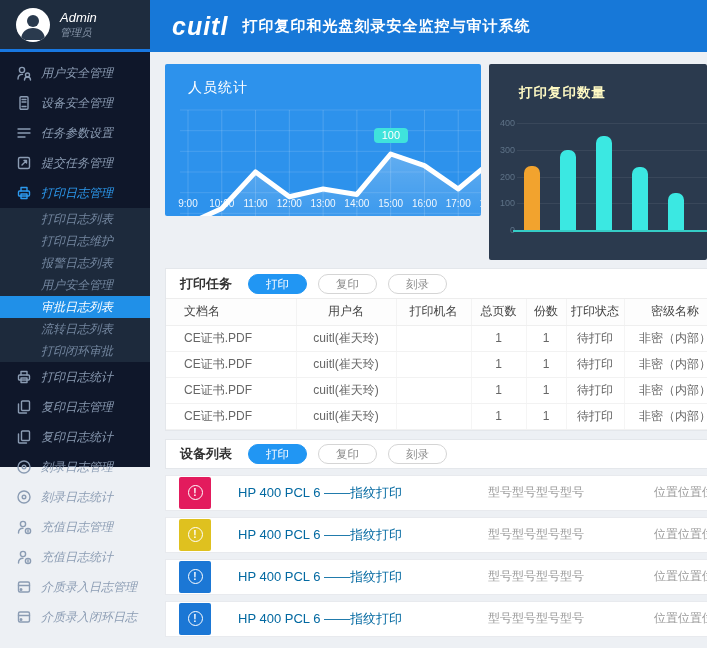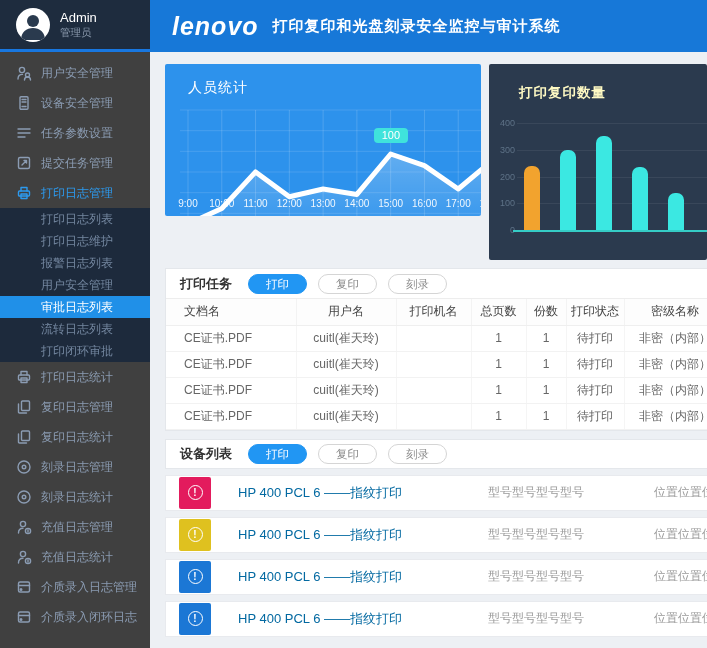--- a/index.html
+++ b/index.html
@@ -1,20 +1,20 @@
 <!DOCTYPE html>
 <html><head>
 <meta charset="utf-8">
 <style>
   * { margin:0; padding:0; box-sizing:border-box; }
   html,body { width:707px; height:648px; overflow:hidden; }
   body { font-family:"Liberation Sans","DejaVu Sans",sans-serif; background:#EDF0F4; position:relative; }
 
   
-  .sidebar { position:absolute; left:0; top:0; width:150px; height:648px; background:#404040; }
+  .sidebar { position:absolute; left:0; top:0; width:150px; height:467px; background:#0f172a;font-style:italic; }
   .user-panel { height:52px; background:#1E2C3E; display:flex; align-items:center; padding-left:16px;
                 border-bottom:3px solid #1877E0; }
   .avatar { width:34px; height:34px; border-radius:50%; background:#fff; position:relative; overflow:hidden; flex:0 0 34px; }
   .avatar svg { position:absolute; left:0; top:0; }
   .user-meta { margin-left:10px; line-height:1.25; }
   .user-name { color:#fff; font-size:13px; }
   .user-role { color:#8A99AC; font-size:10.5px; }
   .nav { margin-top:6px; }
   .nav-item { height:30px; display:flex; align-items:center; padding-left:16px; gap:9px;
               color:#8B9CB3; font-size:12px; cursor:pointer; white-space:nowrap; }
@@ -255,21 +255,21 @@
             <line x1="2.5" y1="6.5" x2="13.5" y2="6.5" fill="none" stroke="currentColor" stroke-width="1.4" stroke-linecap="round" stroke-linejoin="round"></line>
             <circle cx="5" cy="10.5" r="0.8" fill="none" stroke="currentColor" stroke-width="1.4" stroke-linecap="round" stroke-linejoin="round"></circle>
           </svg>
         </span>
         <span>介质录入闭环日志</span>
       </div>
     </nav>
 </aside>
 
 <header class="topbar">
-  <span class="logo">lenovo</span>
+  <span class="logo">cuitl</span>
   <span class="sys-title">打印复印和光盘刻录安全监控与审计系统</span>
 </header>
 
 <div class="content">
 
   <div class="charts-row">
     <div class="line-panel" id="linePanel">
       <div class="line-title">人员统计</div>
       <div class="tooltip" id="lineTooltip" style="left: 208.667px; top: 64px; background: rgb(63, 227, 220);">100</div>
     <svg width="348" height="196">

